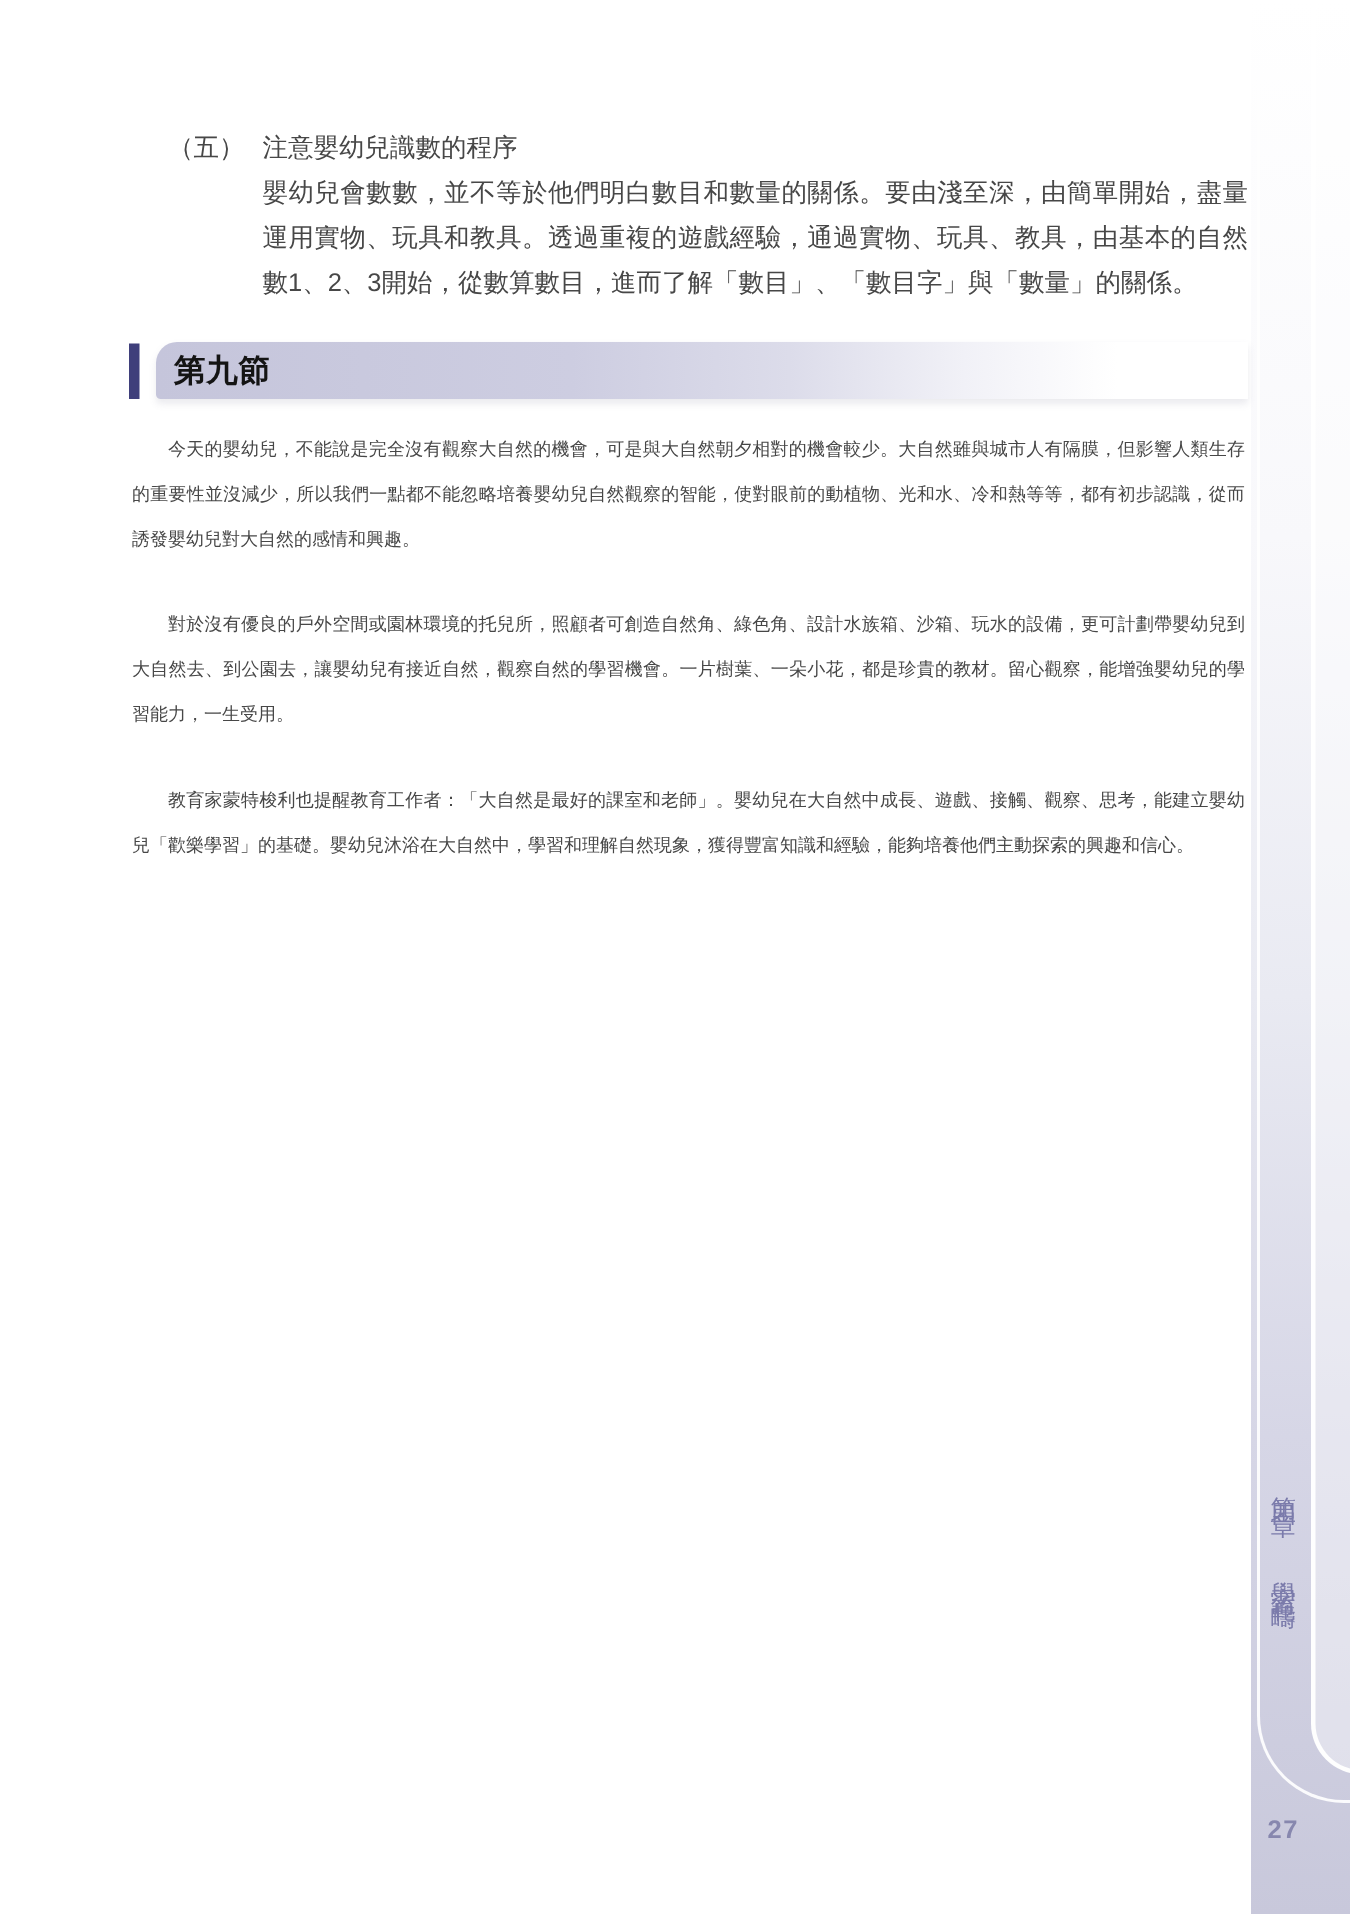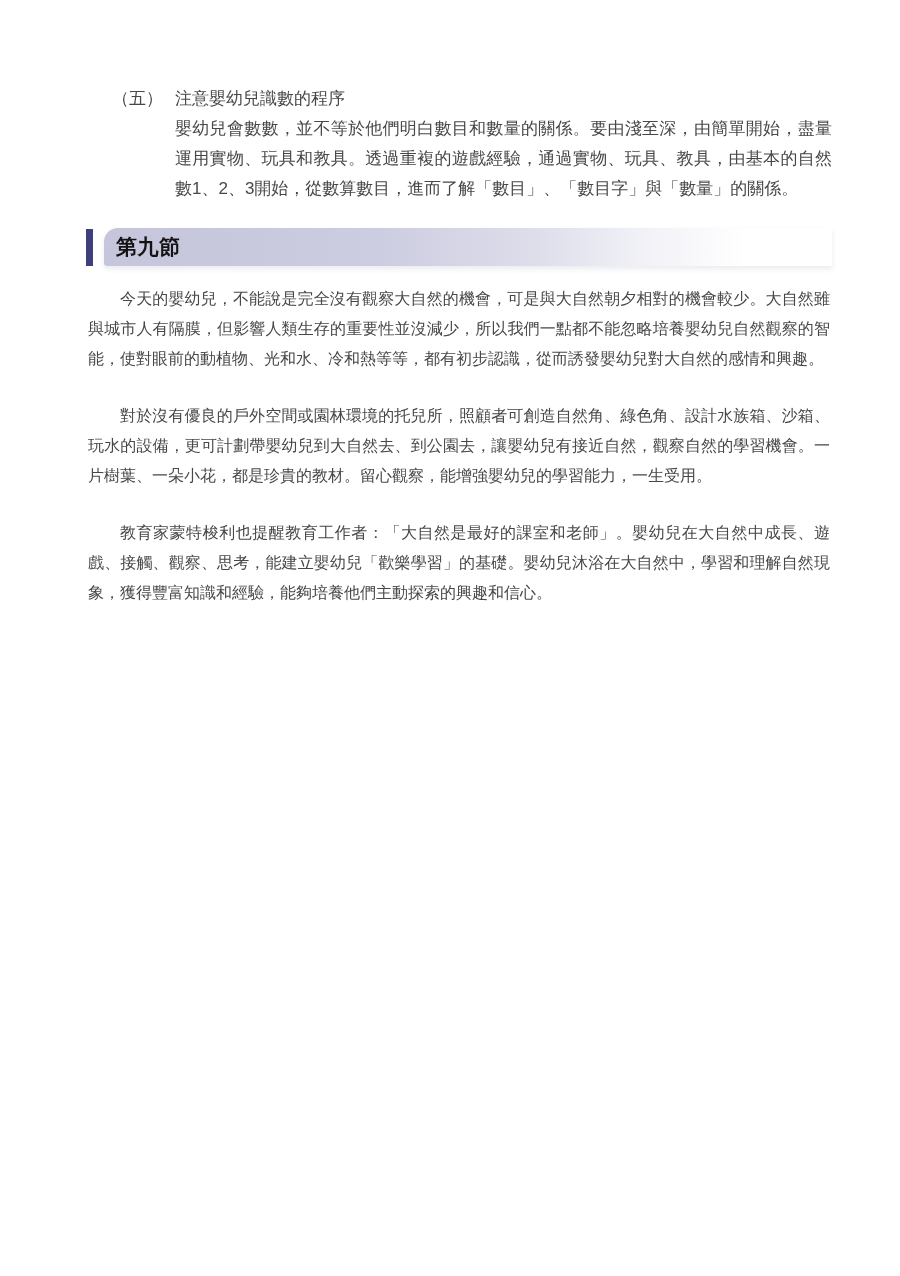--- a/index.html
+++ b/index.html
@@ -65,31 +65,40 @@
     background:linear-gradient(90deg,#c5c5db 0%,#cdcde1 38%,#dcdcea 58%,#f1f1f7 74%,#ffffff 88%);
     box-shadow:0 3px 5px rgba(120,120,150,0.15);
     display:flex; align-items:center; padding-left:12px;
   }
   .bar-num, .bar-title { font-weight:bold; font-size:21px; color:#141414; letter-spacing:0.5px; }
   .bar-title { margin-left:30px; }
 
   
   .body-paragraphs {
     position:absolute; left:88px; top:284px; width:742px;
-    color:#474747; font-size:16px; line-height:30px;
+    color:#474747; font-size:12px; line-height:30px;
   }
   .body-paragraphs p {
     margin:0 0 27px 0; text-indent:2em; text-align:justify;
   }
 </style>
 </head>
 <body>
 
 <div class="page">
 
+  <div class="sidebar-strip">
+    <div class="strip-inner-band"></div>
+    <div class="strip-outer-line"></div>
+    <div class="chapter-label">
+      <span class="seg">第四章</span>
+      <span class="seg">學習範疇</span>
+    </div>
+    <div class="page-number">27</div>
+  </div>
 
   <div class="intro-item">
     <div class="intro-marker">（五）</div>
     <div class="intro-content">
       <div class="intro-title">注意嬰幼兒識數的程序</div>
       <div class="intro-body">嬰幼兒會數數，並不等於他們明白數目和數量的關係。要由淺至深，由簡單開始，盡量運用實物、玩具和教具。透過重複的遊戲經驗，通過實物、玩具、教具，由基本的自然數1、2、3開始，從數算數目，進而了解「數目」、「數目字」與「數量」的關係。</div>
     </div>
   </div>
 
   <div class="section-bar">

